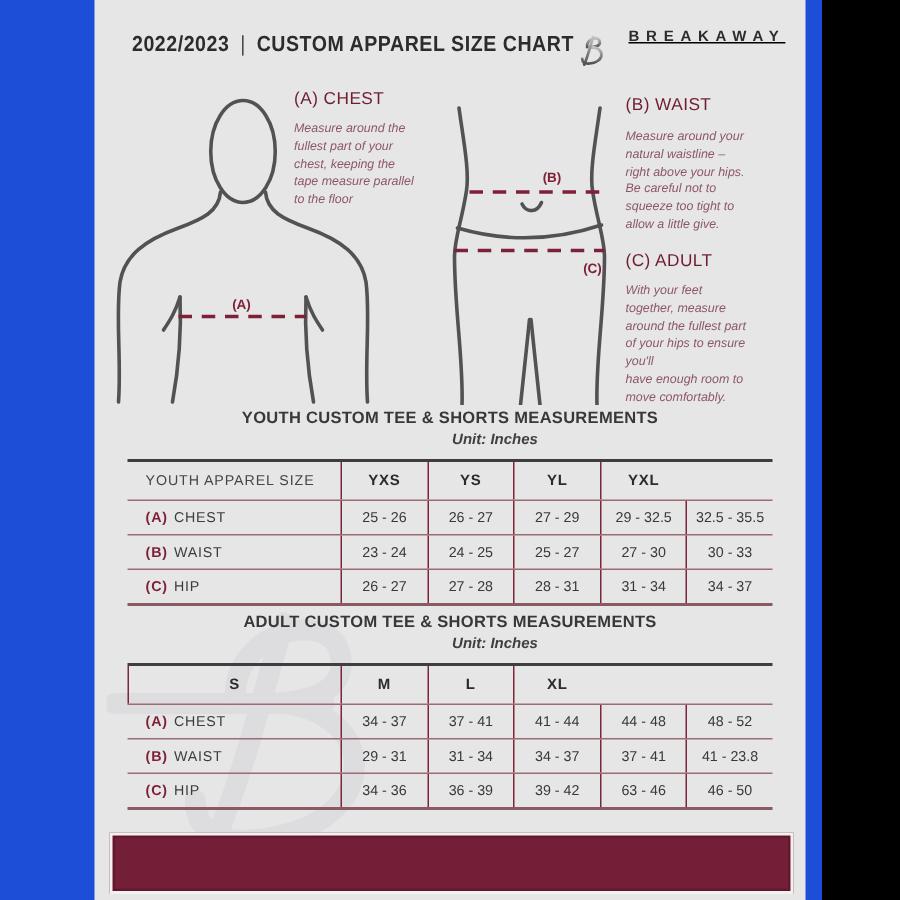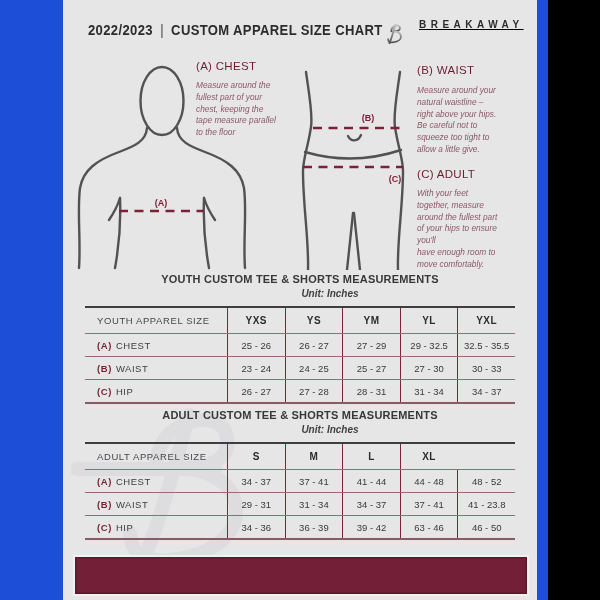--- a/index.html
+++ b/index.html
@@ -139,21 +139,20 @@
       </svg>
     </div>
 
     <div class="ttl" style="top:273px">YOUTH CUSTOM TEE &amp; SHORTS MEASUREMENTS</div>
     <div class="unit" style="top:288px">Unit: Inches</div>
     <div class="stable" style="top:306px">
       <div class="row hrow">
         <div class="cell lcell">YOUTH APPAREL SIZE</div>
         <div class="cell hcell">YXS</div>
         <div class="cell hcell">YS</div>
-        <div class="cell hcell">YM</div>
         <div class="cell hcell">YL</div>
         <div class="cell hcell">YXL</div>
       </div>
       <div class="row drow">
         <div class="cell lcell">
             <span class="rkey">(A)</span>
             <span class="rlab">CHEST</span>
           </div>
         <div class="cell vcell">25 - 26</div>
         <div class="cell vcell">26 - 27</div>
@@ -182,21 +181,20 @@
         <div class="cell vcell">28 - 31</div>
         <div class="cell vcell">31 - 34</div>
         <div class="cell vcell">34 - 37</div>
       </div>
     </div>
 
     <div class="ttl" style="top:409px">ADULT CUSTOM TEE &amp; SHORTS MEASUREMENTS</div>
     <div class="unit" style="top:424px">Unit: Inches</div>
     <div class="stable" style="top:442px">
       <div class="row hrow">
-        <div class="cell lcell">ADULT APPAREL SIZE</div>
         <div class="cell hcell">S</div>
         <div class="cell hcell">M</div>
         <div class="cell hcell">L</div>
         <div class="cell hcell">XL</div>
       </div>
       <div class="row drow">
         <div class="cell lcell">
             <span class="rkey">(A)</span>
             <span class="rlab">CHEST</span>
           </div>

